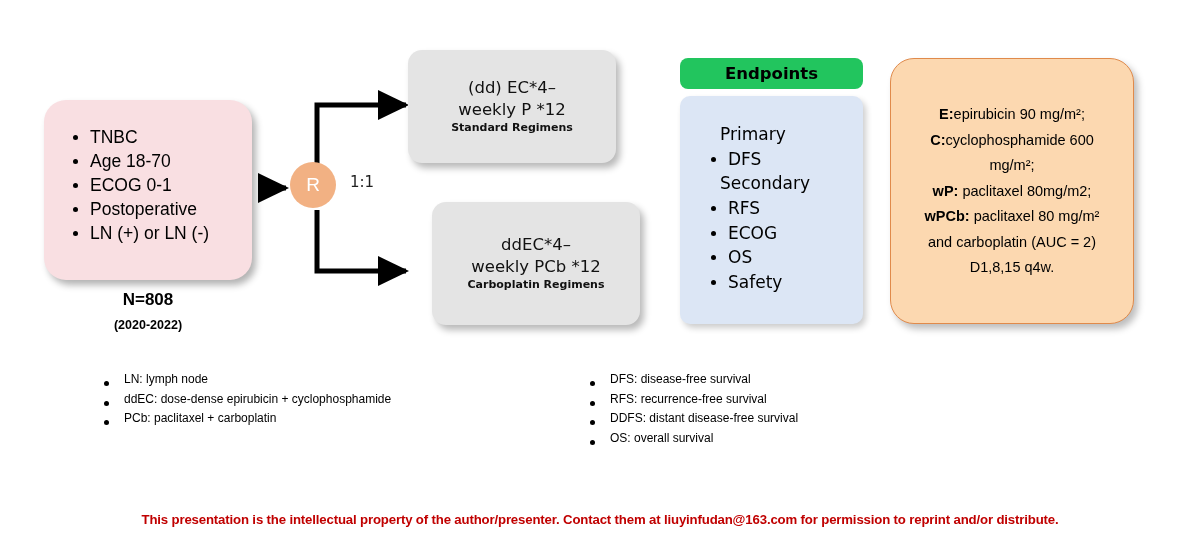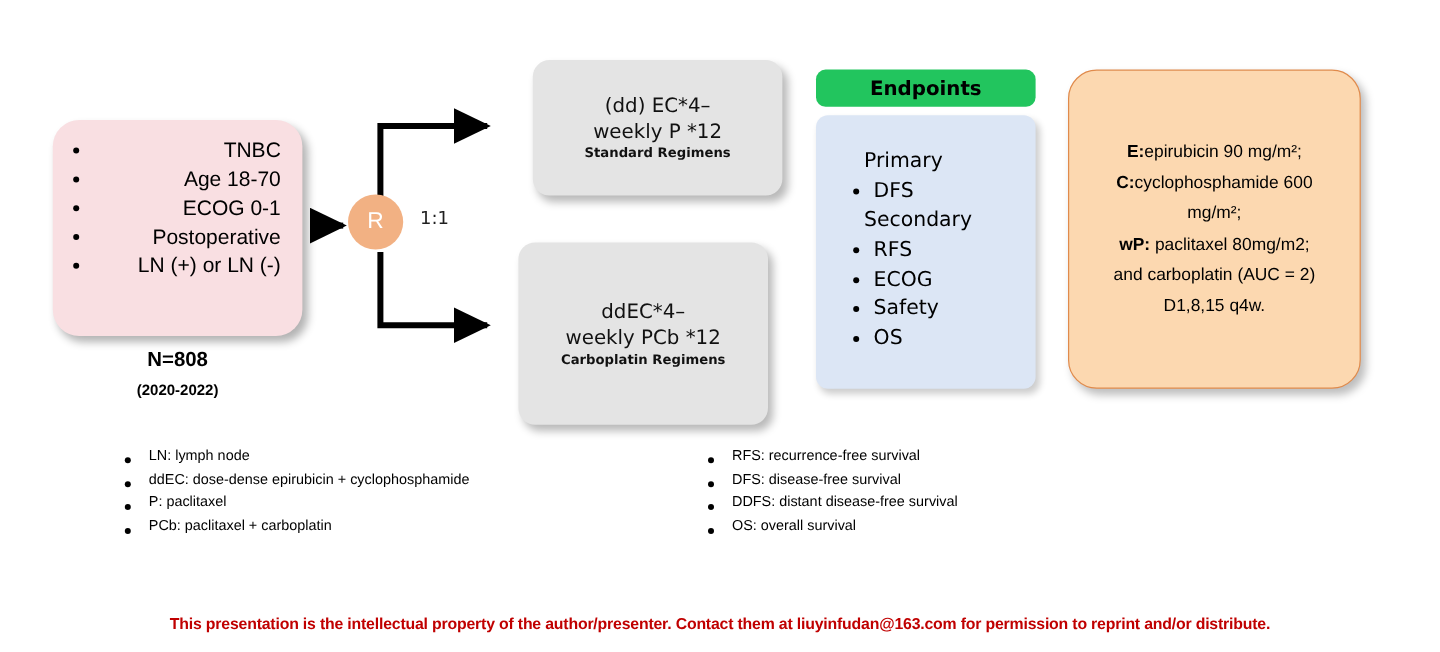--- a/index.html
+++ b/index.html
@@ -25,23 +25,22 @@
     left: 44px;
     top: 100px;
     width: 208px;
     height: 180px;
     background: #F9DFE2;
     border-radius: 22px;
     box-shadow: 4px 5px 7px rgba(0,0,0,0.30);
   }
   #eligibility-list {
     list-style: none;
-    margin: 0;
+    margin: 12px;
     padding: 14px 18px 0 34px;
-    text-align: right;
   }
   #eligibility-list li {
     position: relative;
     font-size: 17.5px;
     line-height: 1.32;
     color: #000;
     margin-bottom: 1px;
   }
   #eligibility-list li::before {
     content: "";
@@ -116,22 +115,22 @@
     border-radius: 14px;
     box-shadow: 4px 5px 7px rgba(0,0,0,0.28);
     text-align: center;
     font-family: "DejaVu Sans", sans-serif;
     color: #111;
     display: flex;
     flex-direction: column;
     align-items: center;
     justify-content: center;
   }
-  #regimen-standard { left: 444px; top: 50px;  height: 113px; }
-  #regimen-carbo    { left: 432px; top: 202px; height: 152px; }
+  #regimen-standard { left: 408px; top: 50px;  height: 113px; }
+  #regimen-carbo    { left: 432px; top: 202px; height: 123px; }
   .regimen-line {
     font-size: 16.5px;
     line-height: 1.34;
   }
   .regimen-title {
     font-size: 11px;
     font-weight: bold;
     line-height: 1.34;
   }
 
@@ -313,47 +312,47 @@
   <div id="endpoints-panel">
     <div id="endpoints-inner">
       <div class="grp-label">Primary</div>
       <ul id="primary-endpoints-list">
           <li>DFS</li>
         </ul>
       <div class="grp-label">Secondary</div>
       <ul id="secondary-endpoints-list">
           <li>RFS</li>
           <li>ECOG</li>
+          <li>OS</li>
           <li>Safety</li>
-          <li>OS</li>
         </ul>
     </div>
   </div>
 
   <div id="dosing-panel">
       <div class="dose-line"><b>E:</b><span>epirubicin 90 mg/m²;</span></div>
       <div class="dose-line"><b>C:</b><span>cyclophosphamide 600</span></div>
       <div class="dose-line"><span>mg/m²;</span></div>
       <div class="dose-line"><b>wP:</b><span> paclitaxel 80mg/m2;</span></div>
+      <div class="dose-line"><b>wPCb:</b><span> paclitaxel 80 mg/m²</span></div>
       <div class="dose-line"><span>and carboplatin (AUC = 2)</span></div>
       <div class="dose-line"><span>D1,8,15 q4w.</span></div>
     </div>
 
   <div class="legend-col" id="legend-left">
     <ul>
         <li>LN: lymph node</li>
         <li>ddEC: dose-dense epirubicin + cyclophosphamide</li>
-        <li>P: paclitaxel</li>
         <li>PCb: paclitaxel + carboplatin</li>
       </ul>
   </div>
   <div class="legend-col" id="legend-right">
     <ul>
+        <li>DFS: disease-free survival</li>
         <li>RFS: recurrence-free survival</li>
-        <li>DFS: disease-free survival</li>
         <li>DDFS: distant disease-free survival</li>
         <li>OS: overall survival</li>
       </ul>
   </div>
 
   <div id="footer-notice">This presentation is the intellectual property of the author/presenter. Contact them at liuyinfudan@163.com for permission to reprint and/or distribute.</div>
 
 </div>
 
 </body></html>

